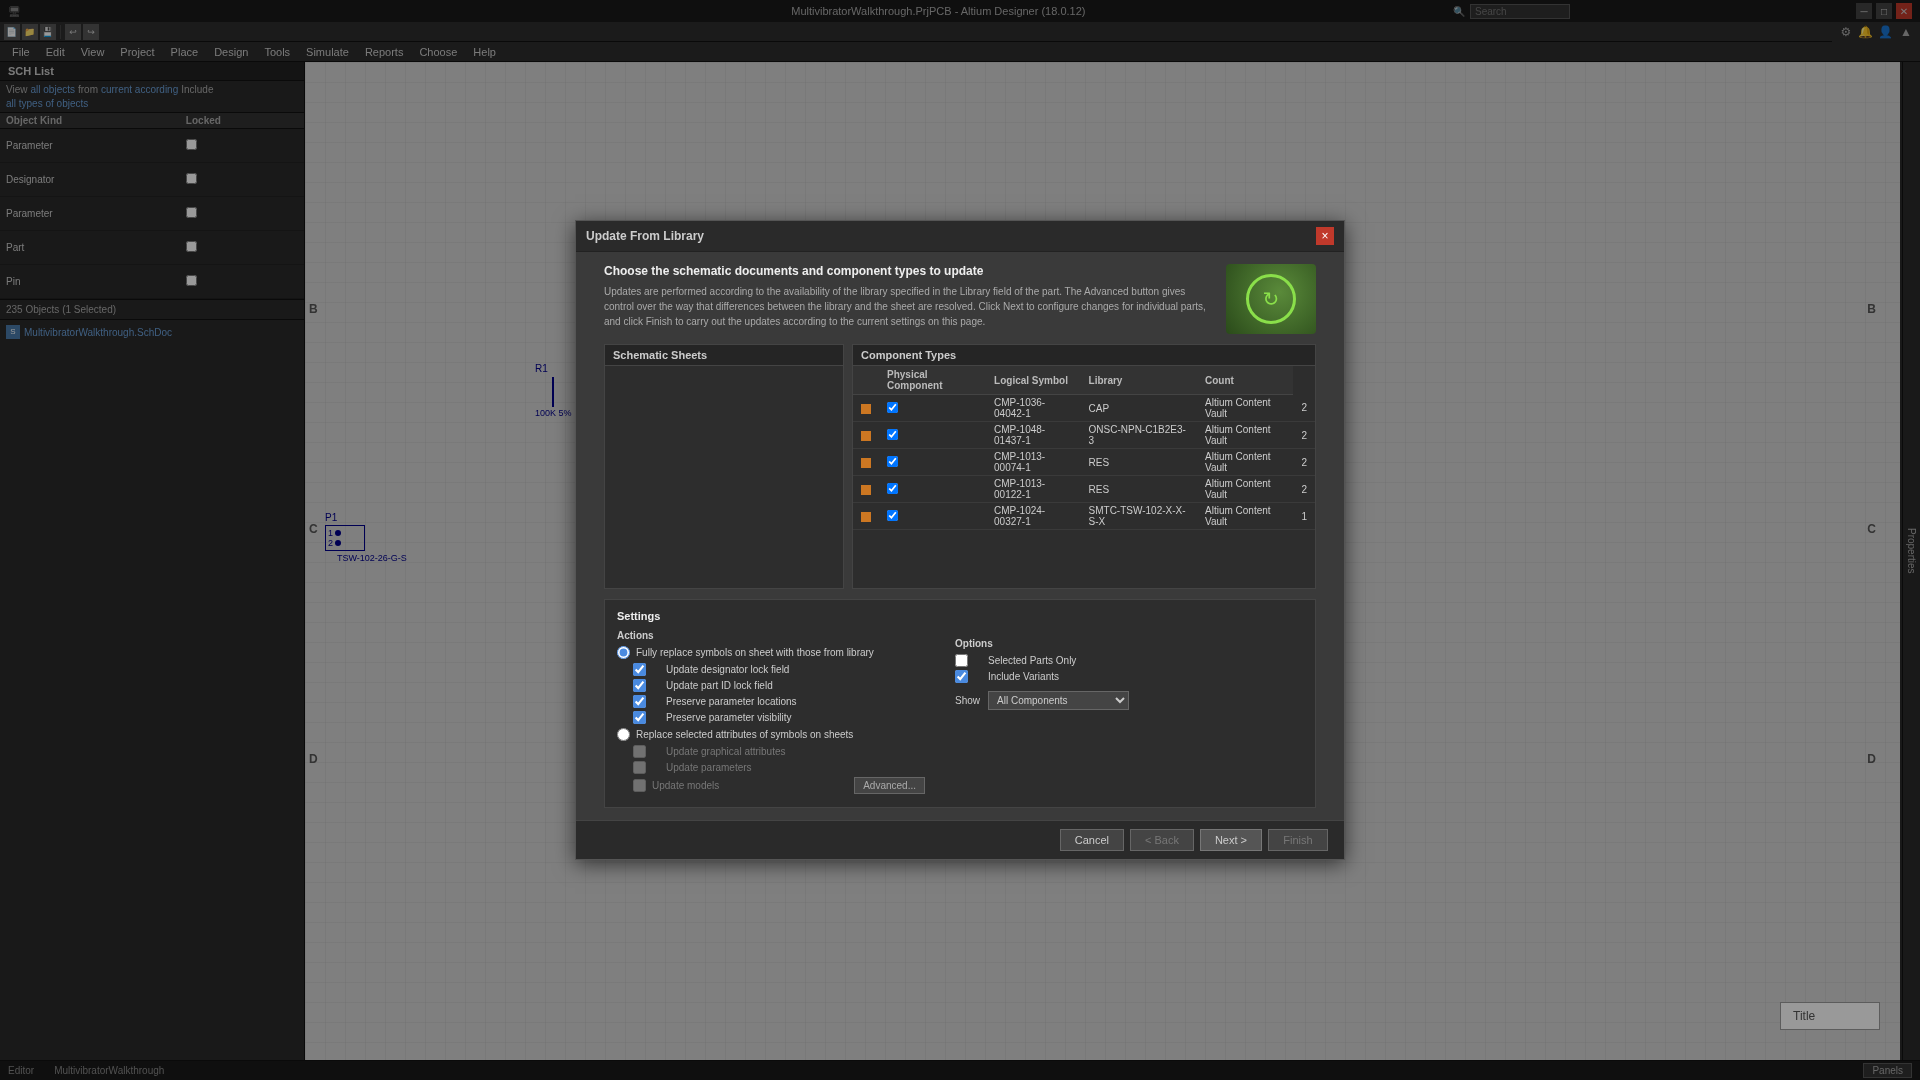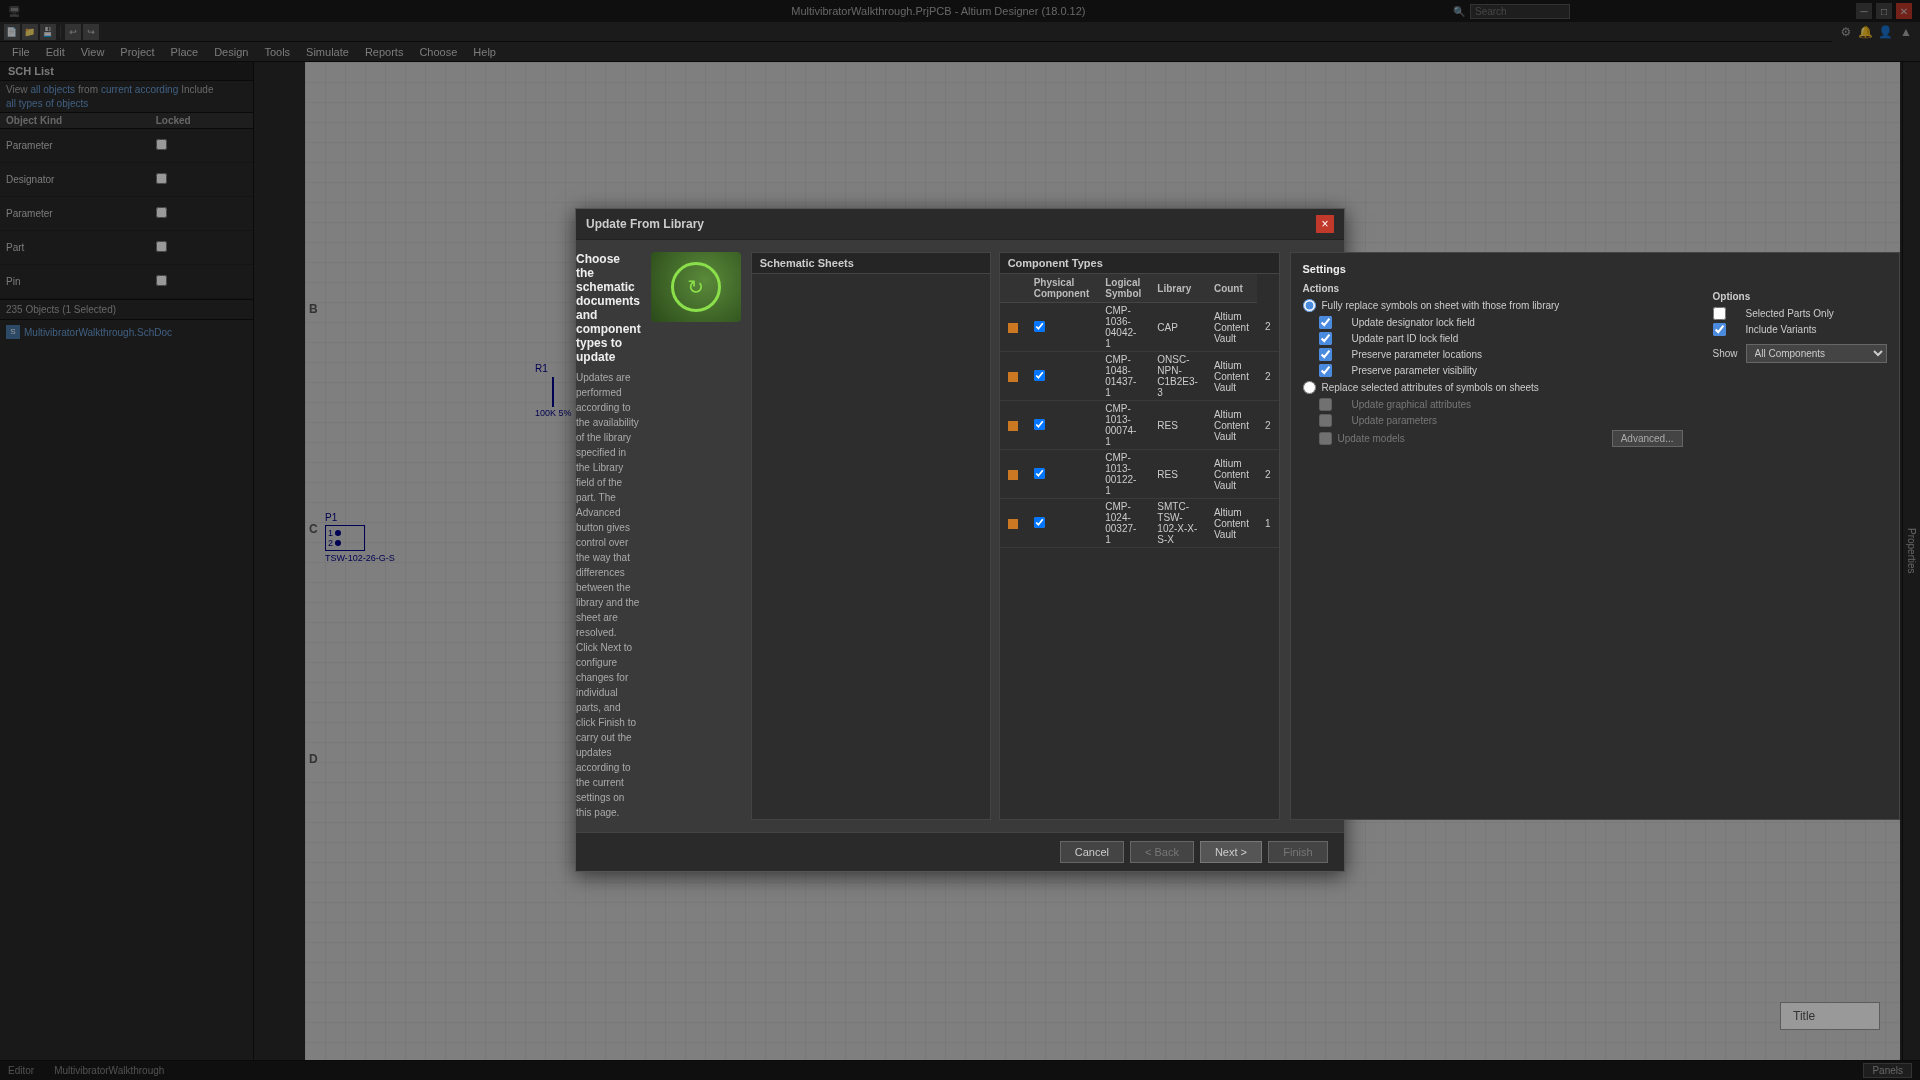--- a/index.html
+++ b/index.html
@@ -55,21 +55,21 @@
       display: flex;
       align-items: center;
       font-size: 11px;
     }
 
     
     #sch-panel {
       position: absolute;
       top: 42px;
       left: 0;
-      width: 254px;
+      width: 305px;
       bottom: 20px;
       background: #2b2b2b;
       border-right: 1px solid #111;
       display: flex;
       flex-direction: column;
     }
     #sch-panel .panel-title {
       background: #222;
       padding: 3px 8px;
       font-weight: bold;
@@ -290,24 +290,24 @@
     #modal-close {
       background: #c0392b;
       border: none;
       color: white;
       width: 18px; height: 18px;
       cursor: pointer;
       font-size: 12px;
       display: flex; align-items: center; justify-content: center;
     }
     #modal-body {
-      padding: 12px 0;
+      padding: 12px 28px;
       flex: 1;
       display: flex;
-      flex-direction: row;
+      flex-direction: column;
       gap: 10px;
     }
     #modal-header-section {
       display: flex;
       gap: 10px;
       align-items: flex-start;
     }
     #modal-header-text { flex: 1; }
     #modal-header-text .main-heading {
       font-size: 12px;
@@ -670,21 +670,21 @@
     <div class="connector-box">
       <div class="connector-pin">
         <span style="font-size:9px;color:#00008b;">1</span>
         <div class="pin-dot"></div>
       </div>
       <div class="connector-pin">
         <span style="font-size:9px;color:#00008b;">2</span>
         <div class="pin-dot"></div>
       </div>
     </div>
-    <div style="color:#00008b;font-size:9px;margin-top:2px;">TSW-102-26-G-S</div>
+    <div style="color:#00008b;font-size:9px;margin-top:2px;margin-left:12px;">TSW-102-26-G-S</div>
   </div>
 
   <div id="title-block">
     <span>Title</span>
   </div>
 </div>
 
 <div id="props-panel">Properties</div>
 
 <div id="status-bar">
@@ -812,21 +812,21 @@
               <label for="r2">Replace selected attributes of symbols on sheets</label>
             </div>
             <div class="check-row disabled">
               <input type="checkbox" disabled="" id="cb5" style="">
               <label for="cb5">Update graphical attributes</label>
             </div>
             <div class="check-row disabled">
               <input type="checkbox" disabled="" id="cb6" style="">
               <label for="cb6">Update parameters</label>
             </div>
-            <div class="check-row disabled" style="display:flex;align-items:center;justify-content:space-between;margin-right:0;width:364px;">
+            <div class="check-row disabled" style="display:flex;align-items:center;justify-content:space-between;margin-right:0;width:292px;">
               <span style="display:flex;align-items:center;gap:6px;">
                 <input type="checkbox" disabled="" id="cb7" style="">
                 <label for="cb7">Update models</label>
               </span>
               <button class="advanced-btn">Advanced...</button>
             </div>
           </div>
 
           <div class="options-section">
             <div class="section-subtitle">Options</div>

